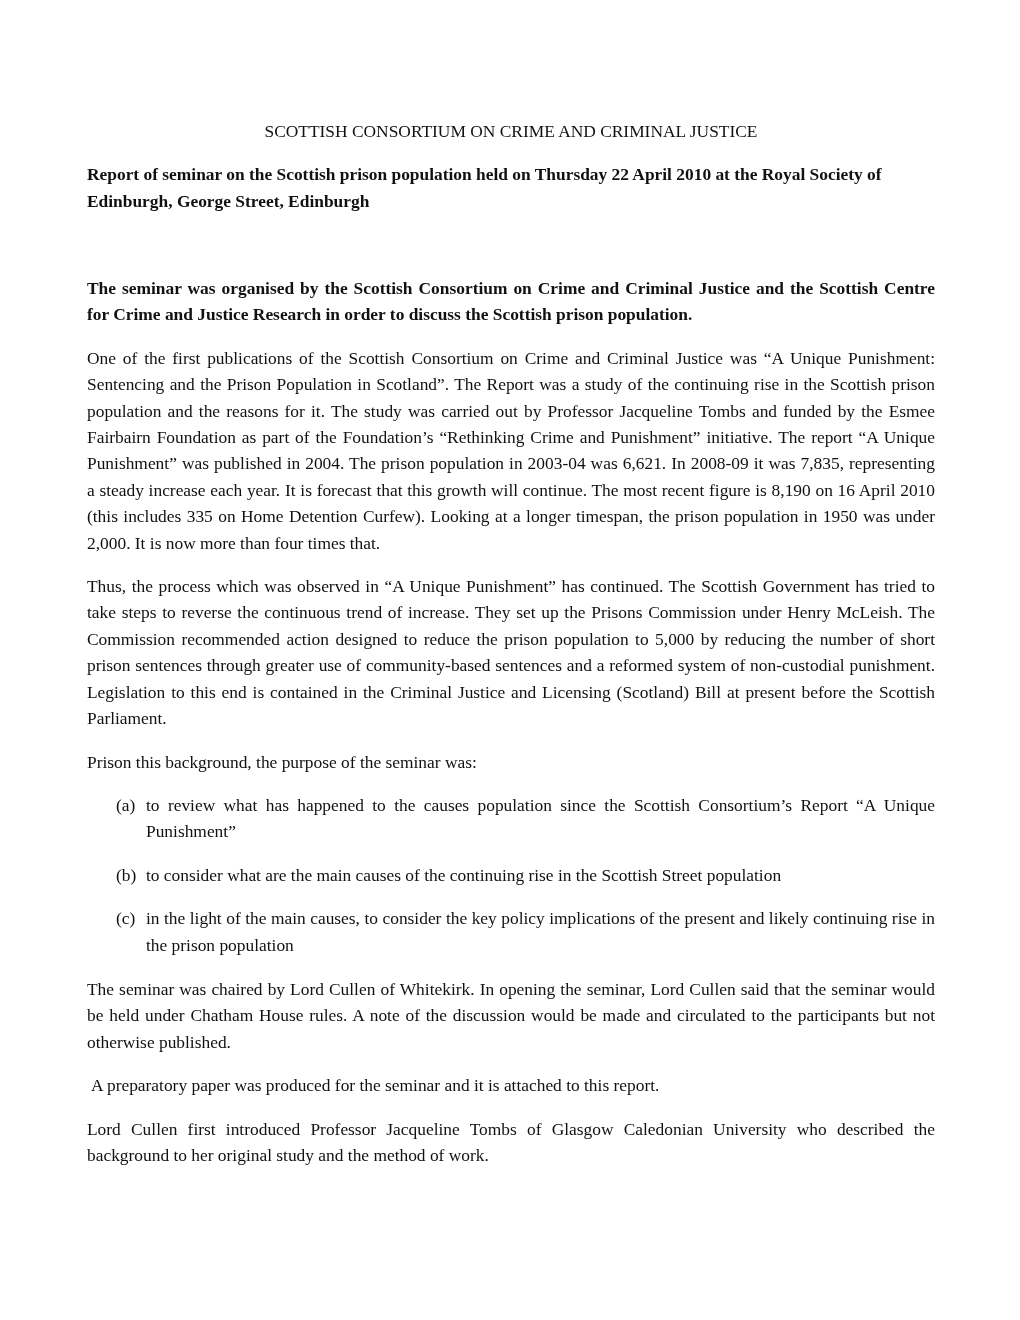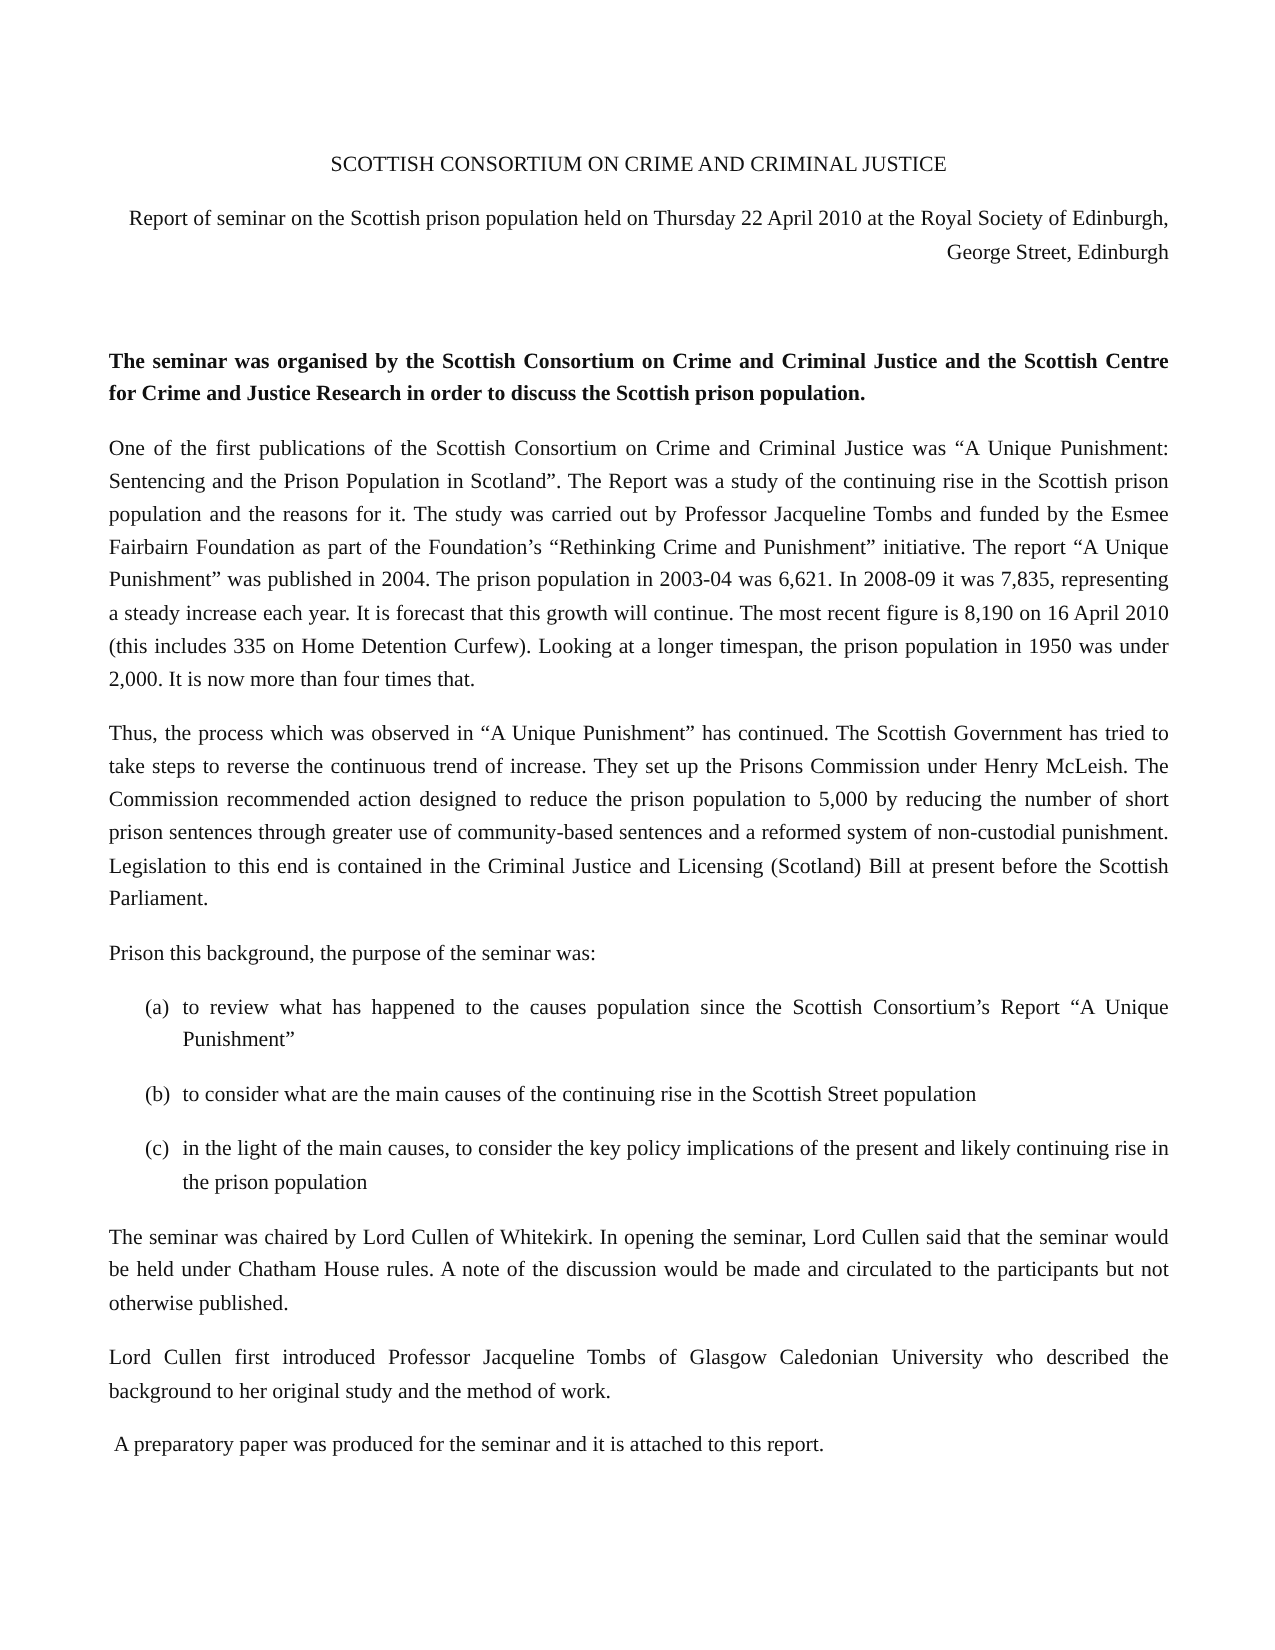--- a/index.html
+++ b/index.html
@@ -23,22 +23,22 @@
       font-size: 17.4px;
       line-height: 26.4px;
     }
     .title {
       text-align: center;
       font-weight: normal;
       margin: 0 0 17px 0;
       line-height: 26px;
     }
     .subtitle {
-      text-align: right;
-      font-weight: normal;
+      text-align: left;
+      font-weight: bold;
       margin: 0 0 61px 0;
       line-height: 26.5px;
     }
     p.body {
       text-align: justify;
       margin: 0 0 17px 0;
     }
     p.body.first {
       margin-top: 0;
       font-weight: bold;
@@ -89,15 +89,15 @@
       <span class="list-marker">(b)</span>
       <span class="list-text">to consider what are the main causes of the continuing rise in the Scottish Street population</span>
     </div>
     <div class="list-item">
       <span class="list-marker">(c)</span>
       <span class="list-text">in the light of the main causes, to consider the key policy implications of the present and likely continuing rise in the prison population</span>
     </div>
   </div>
 
   <p class="body"><span>The seminar was chaired by </span><b class="bold-name">Lord Cullen of Whitekirk</b><span>. In opening the seminar, Lord Cullen said that the seminar would be held under Chatham House rules. A note of the discussion would be made and circulated to the participants but not otherwise published.</span></p>
+  <p class="body indented">A preparatory paper was produced for the seminar and it is attached to this report.</p>
   <p class="body">Lord Cullen first introduced Professor Jacqueline Tombs of Glasgow Caledonian University who described the background to her original study and the method of work.</p>
-  <p class="body indented">A preparatory paper was produced for the seminar and it is attached to this report.</p>
 </div>
 
 </body></html>

